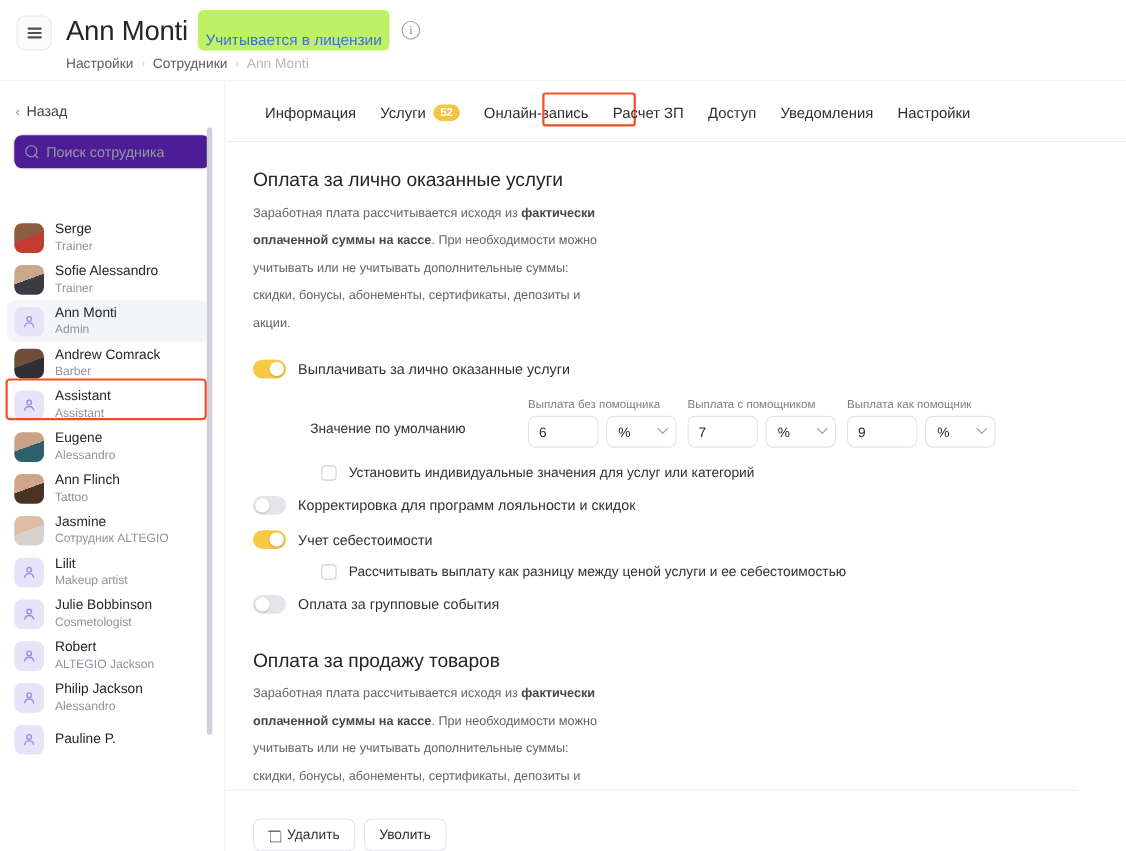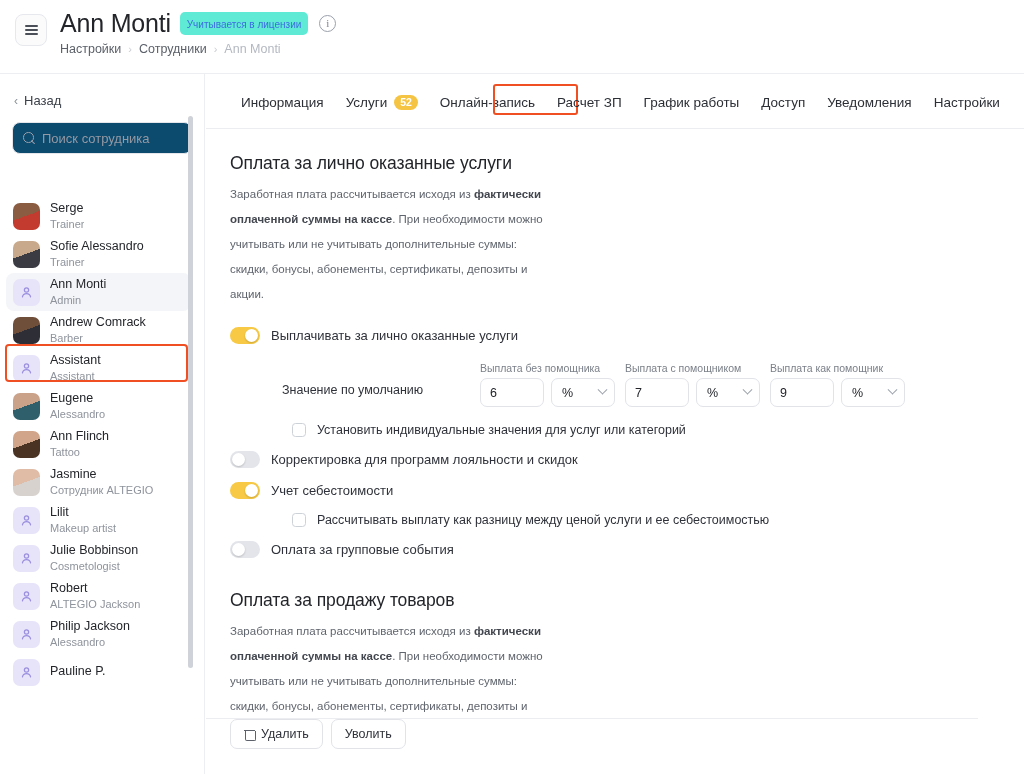--- a/index.html
+++ b/index.html
@@ -28,23 +28,23 @@
     cursor: pointer; flex: none;
   }
   .burger i { display: block; width: 13px; height: 1.8px; background: #4b4f58; border-radius: 1px; }
   .header-texts { margin: 9px 0 0 13px; }
   .title-row { display: flex; align-items: center; gap: 9px; }
   .page-title {
     font-size: 25px; font-weight: 400; letter-spacing: -0.2px; color: #23252a;
     line-height: 28px;
   }
   .license-badge {
-    background: #5eead4; color: #3c6fe0;
-    font-size: 10px; font-weight: 500;
-    padding: 7px 7px 4px; border-radius: 5px; line-height: 12px;
+    background: #bef264; color: #3c6fe0;
+    font-size: 14px; font-weight: 500;
+    padding: 21px 7px 4px; border-radius: 5px; line-height: 12px;
     white-space: nowrap;
   }
   .info-icon {
     width: 17px; height: 17px; border-radius: 50%;
     border: 1.3px solid #9aa0ab; color: #7d838e;
     font-size: 11px; font-style: normal;
     display: flex; align-items: center; justify-content: center;
     font-family: "Liberation Serif", serif; cursor: pointer; margin-left: 2px;
   }
   .breadcrumb {
@@ -63,21 +63,21 @@
   }
   .back-link {
     display: flex; align-items: center; gap: 6px;
     margin: 19px 0 0 14px; font-size: 13px; color: #3d424b; cursor: pointer;
   }
   .back-link .chev { color: #8a9099; font-size: 12px; line-height: 12px; }
   .search-box {
     margin: 14px 12px 0 12px; height: 32px;
     border: 1px solid #e4e6eb; border-radius: 8px;
     display: flex; align-items: center; gap: 7px; padding: 0 10px;
-    background: #0c4a6e; cursor: text;
+    background: #4c1d95; cursor: text;
   }
   .search-icon { width: 12px; height: 12px; position: relative; flex: none; }
   .search-icon::before {
     content: ""; position: absolute; left: 0; top: 0;
     width: 8.5px; height: 8.5px; border: 1.3px solid #9aa0ab; border-radius: 50%;
   }
   .search-icon::after {
     content: ""; position: absolute; left: 8px; top: 8.3px;
     width: 4.5px; height: 1.3px; background: #9aa0ab; transform: rotate(42deg);
     transform-origin: left center; border-radius: 1px;
@@ -206,21 +206,21 @@
   .chev-down {
     width: 7px; height: 7px; border-right: 1.3px solid #9aa0ab;
     border-bottom: 1.3px solid #9aa0ab; transform: rotate(45deg) translate(-2px,-2px);
     flex: none;
   }
   .size-group { margin: 16px 0 0 44px; }
 
   .footer {
     position: absolute; left: 206px; bottom: 0; width: 772px; height: 56px;
     border-top: 1px solid #ecedf1; background: #fff;
-    display: flex; align-items: flex-start; gap: 8px; padding-left: 24px;
+    display: flex; align-items: flex-end; gap: 8px; padding-left: 24px;
   }
   .btn {
     height: 30px; border: 1px solid #e1e3e9; border-radius: 7px;
     background: #fff; font-size: 12.5px; color: #2f323a;
     display: flex; align-items: center; gap: 6px; padding: 0 13px;
     cursor: pointer; font-family: "Liberation Sans", sans-serif;
   }
   .trash-icon { width: 11px; height: 12px; position: relative; flex: none; }
   .trash-icon::before {
     content: ""; position: absolute; left: 1px; top: 2.5px;
@@ -409,23 +409,20 @@
         <span>Услуги</span>
         <span class="tab-badge">52</span>
       </div>
       <div class="tab">
         <span>Онлайн-запись</span>
       </div>
       <div class="tab active">
         <span>Расчет ЗП</span>
       </div>
       <div class="tab">
-        <span>График работы</span>
-      </div>
-      <div class="tab">
         <span>Доступ</span>
       </div>
       <div class="tab">
         <span>Уведомления</span>
       </div>
       <div class="tab">
         <span>Настройки</span>
       </div>
     </div>
 

